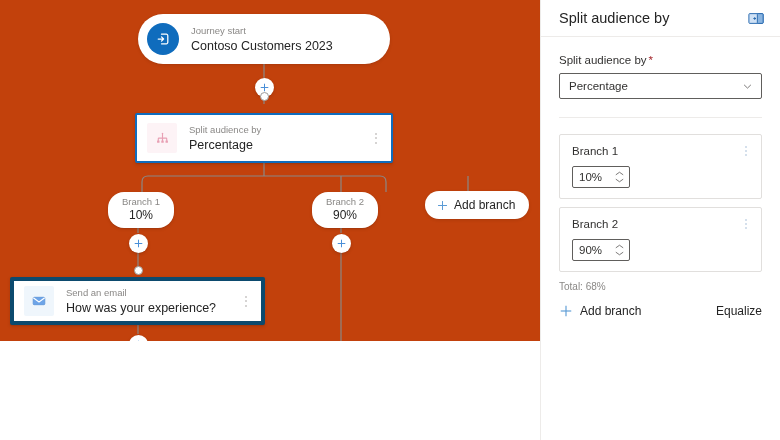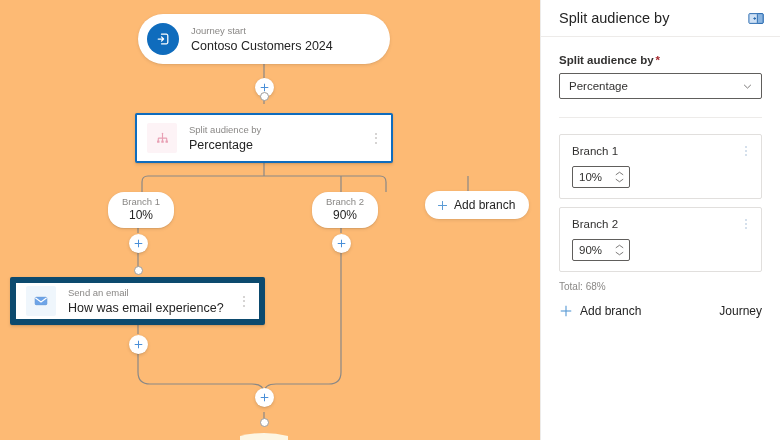--- a/index.html
+++ b/index.html
@@ -8,22 +8,22 @@
     width: 780px; height: 440px;
     overflow: hidden;
     font-family: "Liberation Sans", sans-serif;
     background: #ffffff;
   }
   #app { position: relative; width: 780px; height: 440px; display: flex; }
 
   
   #canvas {
     position: relative;
-    width: 540px; height: 440px;
-    background: #fdba74;
+    width: 540px; height: 341px;
+    background: #c2410c;
     overflow: hidden;
     flex: 0 0 540px;
   }
   #canvas-svg { position: absolute; left: 0; top: 0; width: 540px; height: 440px; }
 
   .node {
     position: absolute;
     background: #ffffff;
     display: flex;
     align-items: center;
@@ -63,21 +63,21 @@
   #node-split {
     left: 135px; top: 113px; width: 258px; height: 50px;
     border: 2px solid #0f6cbd; border-radius: 2px; padding-left: 10px;
     background: #ffffff;
   }
   #node-split .icon-box { width: 30px; height: 30px; background: #fdf3f6; border-radius: 2px; }
 
   
   #node-email {
     left: 10px; top: 277px; width: 255px; height: 48px;
-    border-radius: 2px; padding-left: 10px; border: 6px solid #0c4a6e;
+    border-radius: 2px; padding-left: 10px; border: 4px solid #0c4a6e;
   }
   #node-email .icon-box { width: 30px; height: 30px; background: #eff6fc; border-radius: 2px; }
 
   
   .branch-pill {
     position: absolute;
     background: #ffffff;
     border-radius: 16px;
     padding: 4px 14px 5px 14px;
     text-align: center;
@@ -124,21 +124,21 @@
     height: 36px; flex: 0 0 36px;
     display: flex; align-items: center; justify-content: space-between;
     padding: 0 15px 0 18px;
   }
   #panel-title { font-size: 14.5px; color: #242424; line-height: 18px; }
   #panel-expand-btn { width: 18px; height: 18px; display: flex; align-items: center; justify-content: center; cursor: pointer; }
   #panel-divider-top { height: 1px; background: #edebe9; margin: 0; }
 
   #panel-body { flex: 1 1 auto; padding: 16px 18px 0 18px; overflow: hidden; }
 
-  .field-label { font-size: 11.5px; color: #323130; line-height: 15px; margin-bottom: 5px; font-weight: bold; }
+  .field-label { font-size: 11.5px; color: #323130; line-height: 15px; margin-bottom: 5px; }
   .req { color: #a4262c; margin-left: 2px; }
 
   .select-box {
     height: 26px; border: 1px solid #605e5c; border-radius: 2px;
     background: #ffffff; display: flex; align-items: center;
     padding: 0 8px 0 9px; cursor: pointer;
   }
   .select-box .sel-val { flex: 1 1 auto; font-size: 11.5px; color: #323130; white-space: nowrap; overflow: hidden; text-overflow: ellipsis;}
 
   .section-sep { height: 1px; background: #edebe9; margin: 18px 0 16px 0; }
@@ -218,21 +218,21 @@
 
     <div class="node" id="node-start">
       <div class="icon-box">
         <svg width="16" height="16" viewBox="0 0 16 16" xmlns="http://www.w3.org/2000/svg">
           <path d="M6.5 3.2 H11.3 A1.5 1.5 0 0 1 12.8 4.7 V11.3 A1.5 1.5 0 0 1 11.3 12.8 H6.5" fill="none" stroke="#ffffff" stroke-width="1.25" stroke-linecap="round" stroke-linejoin="round"></path>
           <path d="M3.2 8 H8.6 M6.5 5.9 L8.6 8 L6.5 10.1" fill="none" stroke="#ffffff" stroke-width="1.25" stroke-linecap="round" stroke-linejoin="round"></path>
         </svg>
       </div>
       <div class="texts">
         <div class="eyebrow">Journey start</div>
-        <div class="title">Contoso Customers 2024</div>
+        <div class="title">Contoso Customers 2023</div>
       </div>
     </div>
 
     <div class="node" id="node-split">
       <div class="icon-box">
         <svg width="15" height="15" viewBox="0 0 16 16" xmlns="http://www.w3.org/2000/svg">
           <g stroke="#e8a0b4" stroke-width="1.2" fill="none" stroke-linecap="round">
             <line x1="8" y1="2.5" x2="8" y2="7"></line>
             <path d="M3.5 10 V8.2 Q3.5 7.6 4.1 7.6 H11.9 Q12.5 7.6 12.5 8.2 V10"></path>
             <line x1="8" y1="7.6" x2="8" y2="10"></line>
@@ -255,21 +255,21 @@
 
     <div class="node" id="node-email">
       <div class="icon-box">
         <svg width="16" height="16" viewBox="0 0 16 16" xmlns="http://www.w3.org/2000/svg">
           <rect x="2.2" y="4.3" width="11.6" height="7.4" rx="0.9" fill="#6da4e8" stroke="#5b93d8" stroke-width="0.8"></rect>
           <path d="M2.6 5 L8 9 L13.4 5" fill="none" stroke="#ffffff" stroke-width="1.1" stroke-linecap="round" stroke-linejoin="round"></path>
         </svg>
       </div>
       <div class="texts">
         <div class="eyebrow">Send an email</div>
-        <div class="title">How was email experience?</div>
+        <div class="title">How was your experience?</div>
       </div>
       <div class="kebab">
           <i></i>
           <i></i>
           <i></i>
         </div>
     </div>
 
     <div class="branch-pill" id="pill-b1">
       <div class="bp-name">Branch 1</div>
@@ -401,18 +401,18 @@
       <div id="total-line">Total: 68%</div>
 
       <div id="panel-footer-actions">
         <div id="panel-add-branch">
           <svg width="14" height="14" viewBox="0 0 16 16" xmlns="http://www.w3.org/2000/svg">
             <line x1="8" y1="2" x2="8" y2="14" stroke="#5b9bd5" stroke-width="1.3"></line>
             <line x1="2" y1="8" x2="14" y2="8" stroke="#5b9bd5" stroke-width="1.3"></line>
           </svg>
           <span class="pab-label">Add branch</span>
         </div>
-        <div id="equalize-link">Journey</div>
+        <div id="equalize-link">Equalize</div>
       </div>
 
     </div>
   </div>
 </div>
 
 </body></html>

